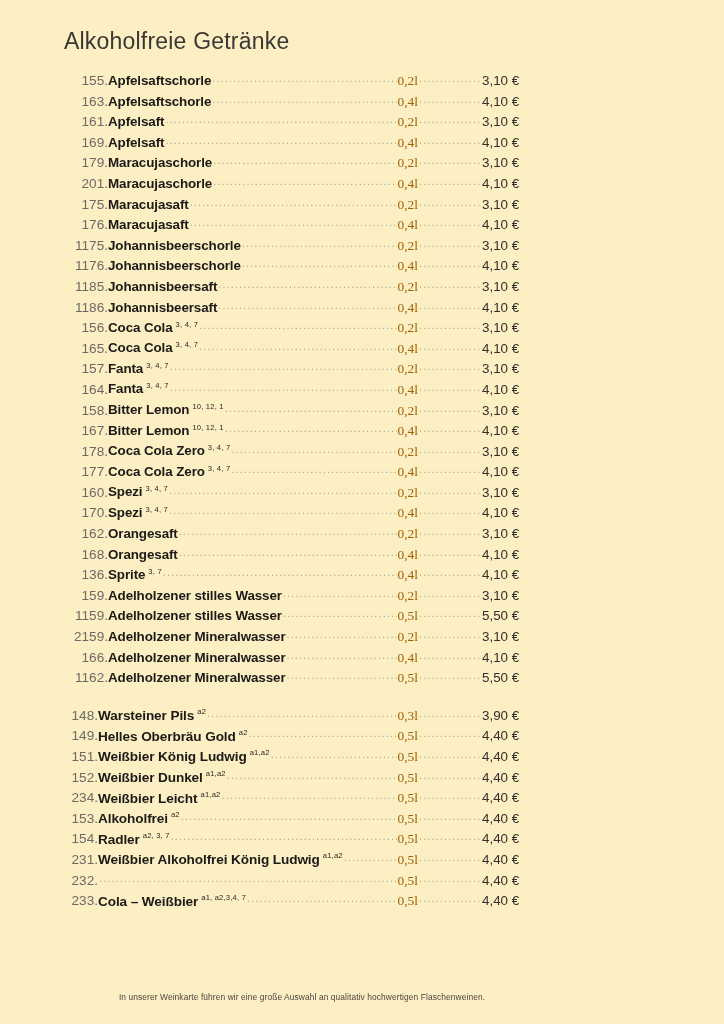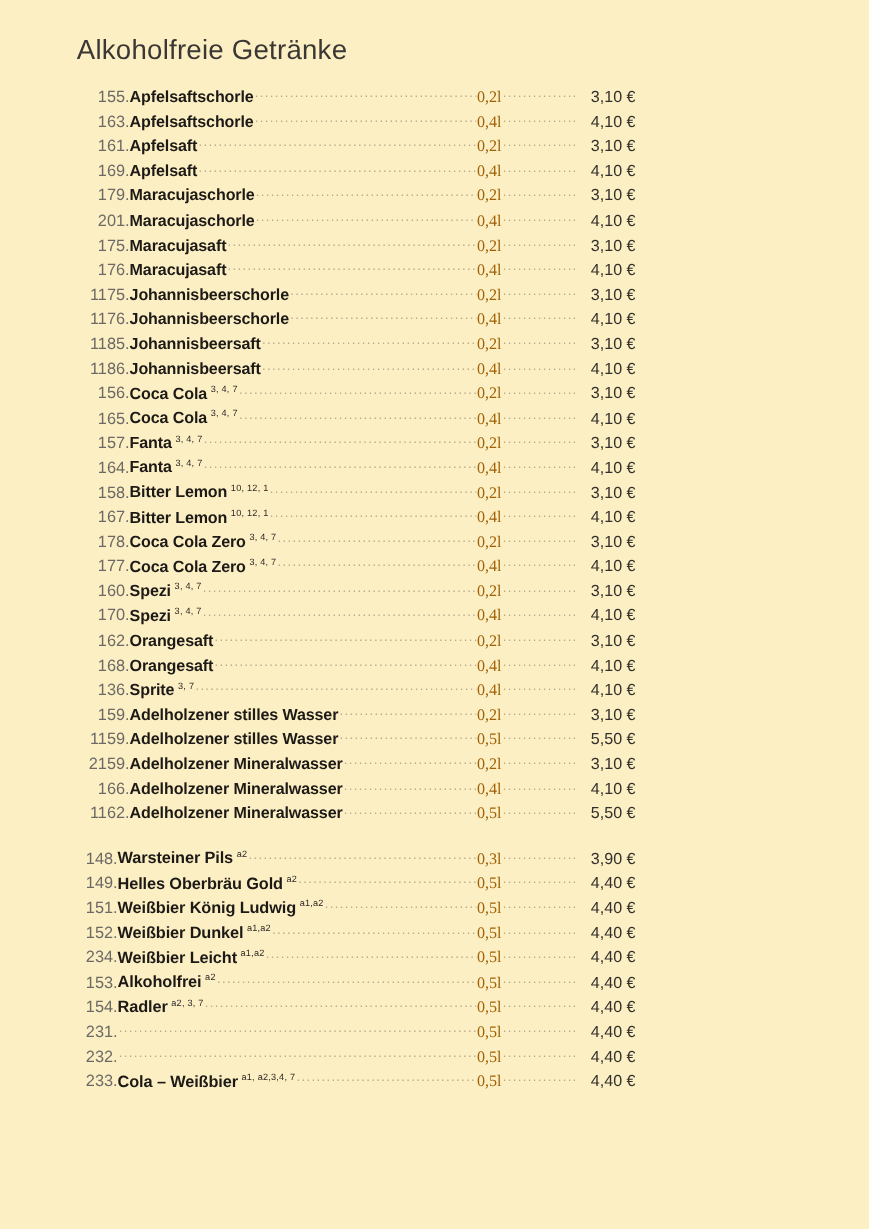--- a/index.html
+++ b/index.html
@@ -101,21 +101,21 @@
   .vol {
     flex: 0 0 auto;
     color: #a16207;
     font-size: 13.4px;
     text-align: right;
     font-family: Liberation Serif, serif;
   }
   .price {
     flex: 0 0 auto;
     width: 58px;
-    text-align: center;
+    text-align: left;
     color: #33302c;
     font-size: 13.4px;
   }
 
   .footer {
     position: absolute;
     left: 0;
     right: 0;
     bottom: 22px;
     text-align: center;
@@ -428,20 +428,21 @@
         <li class="item">
           <span class="num">154.</span>
           <span class="name"><span>Radler</span><span class="sup">a2, 3, 7</span></span>
           <span class="leader"></span>
           <span class="vol">0,5l</span>
           <span class="leader leader-short"></span>
           <span class="price">4,40 €</span>
         </li>
         <li class="item">
           <span class="num">231.</span>
+          <span class="name"><span>Weißbier Alkoholfrei König Ludwig</span><span class="sup">a1,a2</span></span>
           <span class="leader"></span>
           <span class="vol">0,5l</span>
           <span class="leader leader-short"></span>
           <span class="price">4,40 €</span>
         </li>
         <li class="item">
           <span class="num">232.</span>
           <span class="leader"></span>
           <span class="vol">0,5l</span>
           <span class="leader leader-short"></span>
@@ -451,14 +452,15 @@
           <span class="num">233.</span>
           <span class="name"><span>Cola – Weißbier</span><span class="sup">a1, a2,3,4, 7</span></span>
           <span class="leader"></span>
           <span class="vol">0,5l</span>
           <span class="leader leader-short"></span>
           <span class="price">4,40 €</span>
         </li>
       </ul>
   </div>
 
+  <div class="footer">In unserer Weinkarte führen wir eine große Auswahl  an qualitativ hochwertigen Flaschenweinen.</div>
 
 </div>
 
 </body></html>

